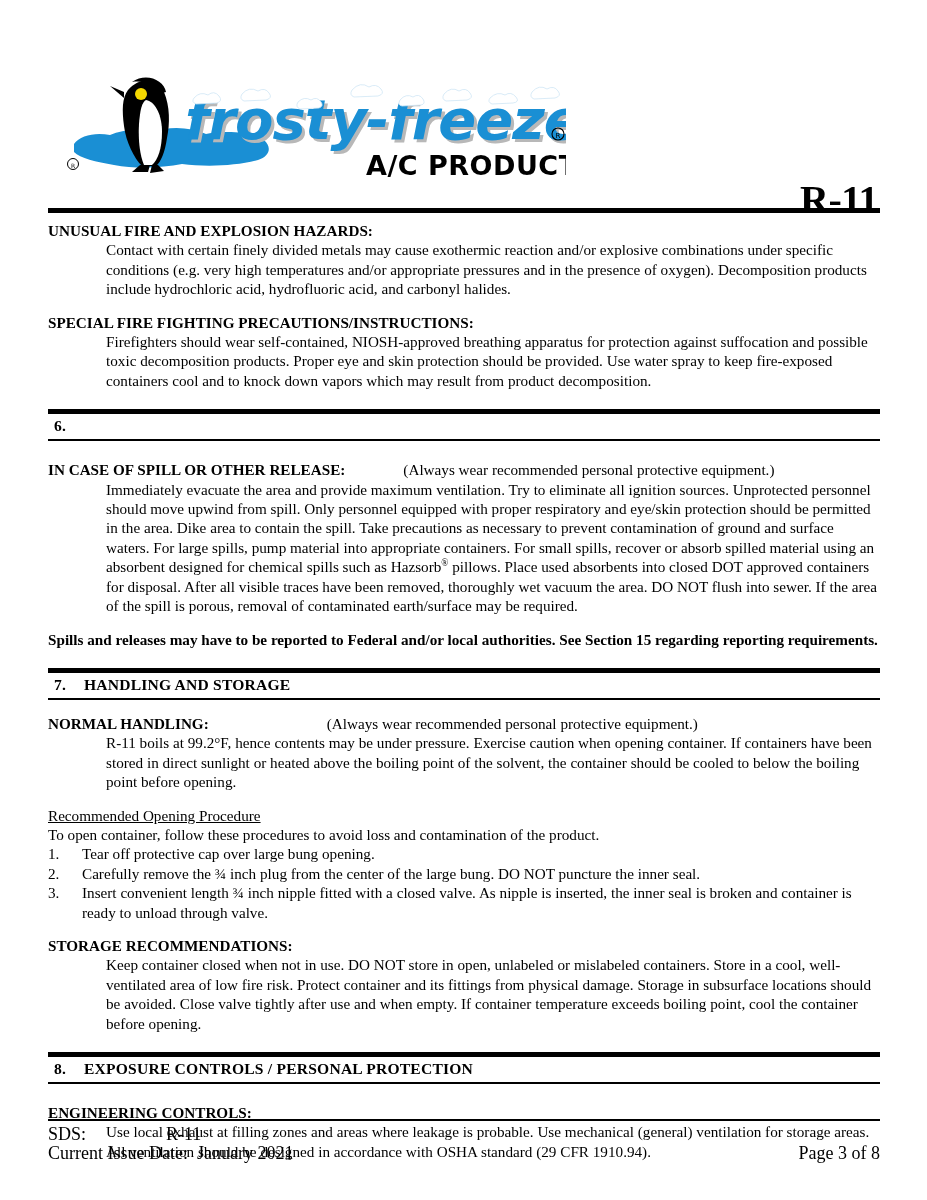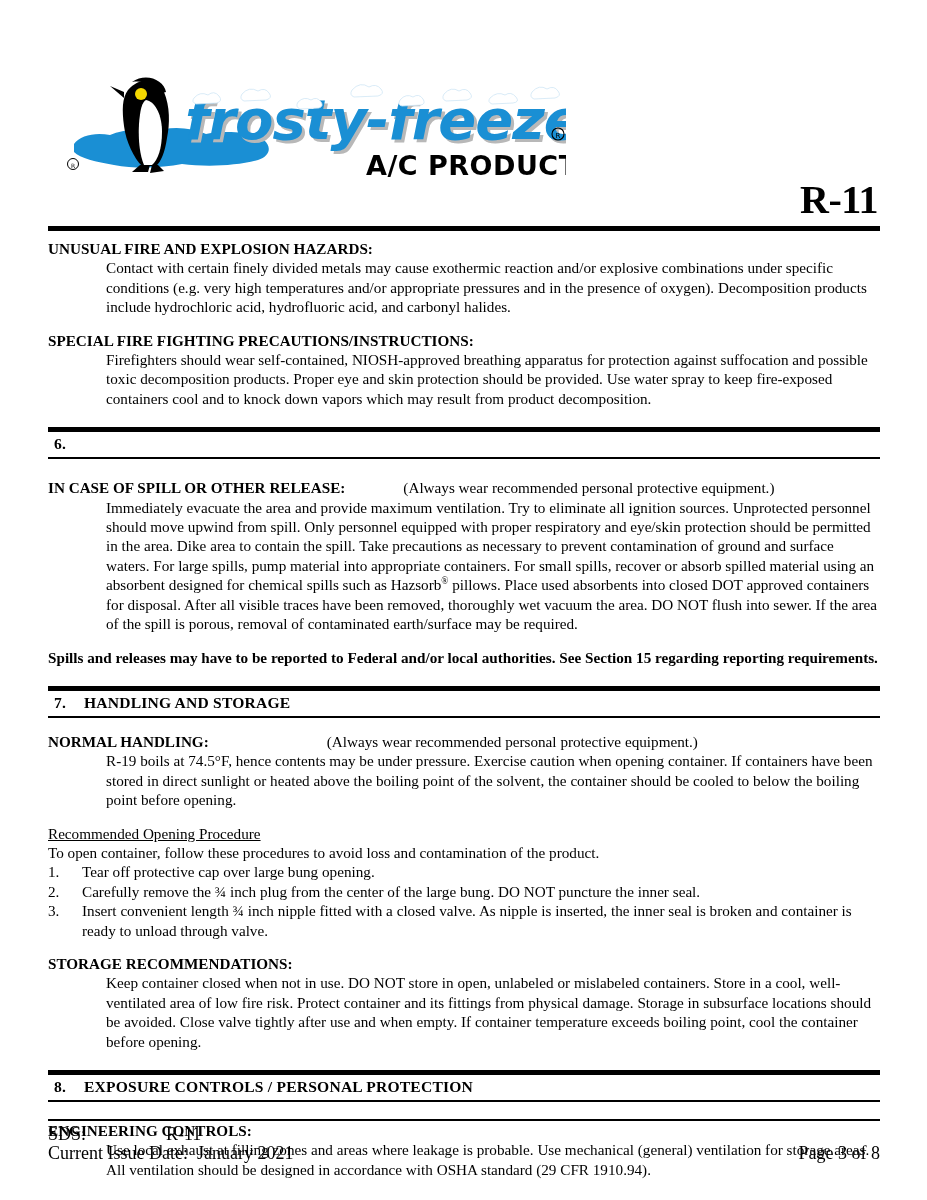--- a/index.html
+++ b/index.html
@@ -62,21 +62,21 @@
   .rule-thin {
     height: 1.5px;
     background: #000;
     width: 100%;
   }
 
   
   .content {
     position: absolute;
     left: 48px;
-    top: 226px;
+    top: 208px;
     width: 832px;
     font-size: 15.2px;
     line-height: 19.4px;
   }
 
   .head-rule {
     margin-bottom: 8px;
   }
 
   .block {
@@ -301,21 +301,21 @@
       <div class="bar-bottom"></div>
     </div>
 
     <div class="gap-md"></div>
 
     <div class="block">
       <div class="sub-head-row">
         <h3 class="sub-head">NORMAL HANDLING:</h3>
         <span class="ppe-note wide">(Always wear recommended personal protective equipment.)</span>
       </div>
-      <p class="para">R-19 boils at 74.5°F, hence contents may be under pressure.  Exercise caution when opening container.  If containers have been stored in direct sunlight or heated above the boiling point of the solvent, the container should be cooled to below the boiling point before opening.</p>
+      <p class="para">R-11 boils at 99.2°F, hence contents may be under pressure.  Exercise caution when opening container.  If containers have been stored in direct sunlight or heated above the boiling point of the solvent, the container should be cooled to below the boiling point before opening.</p>
     </div>
 
     <div class="gap-md"></div>
 
     <div class="block">
       <p class="underline-head">Recommended Opening Procedure</p>
       <p class="para-plain">To open container, follow these procedures to avoid loss and contamination of the product.</p>
       <ol class="proc">
         <li>
           <span class="num">1.</span>

